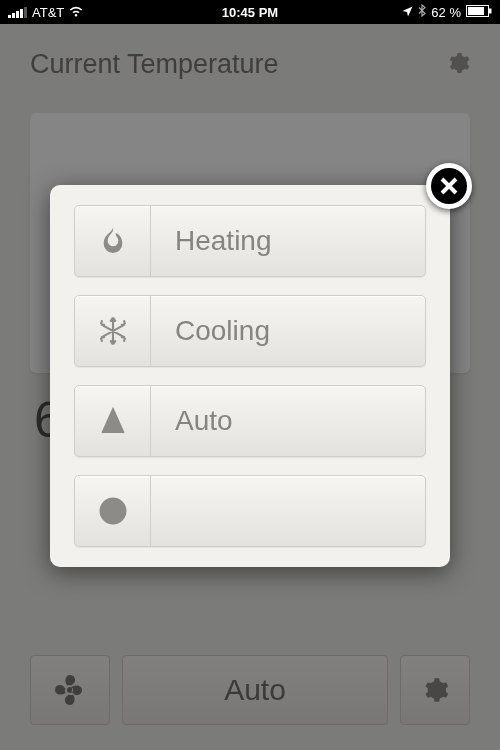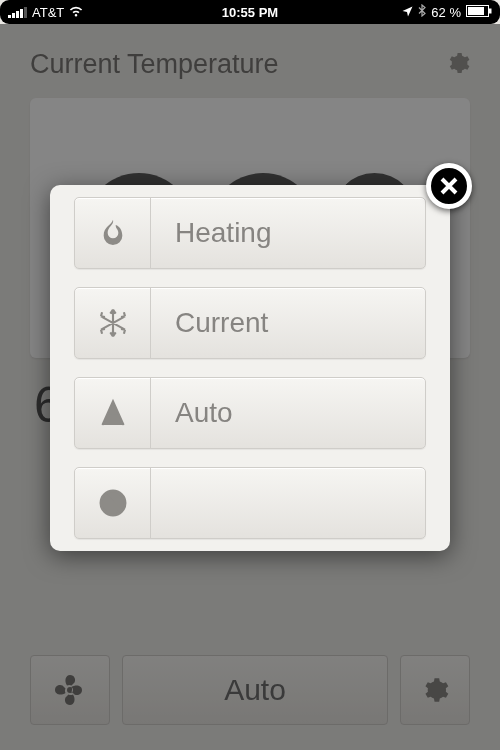--- a/index.html
+++ b/index.html
@@ -16,21 +16,20 @@
     .status-bar {
       height: 24px;
       background: #000;
       color: #fff;
       display: flex;
       align-items: center;
       justify-content: space-between;
       padding: 0 8px;
       font-size: 13px;
       font-weight: 500;
-      border-radius: 9px;
     }
     .status-left, .status-right {
       display: flex;
       align-items: center;
       gap: 5px;
     }
     .status-center {
       position: absolute;
       left: 50%;
       transform: translateX(-50%);
@@ -56,21 +55,21 @@
       position: absolute;
       top: 24px;
       left: 0; right: 0; bottom: 0;
       background: #ecebe8;
       padding: 25px 30px;
     }
     .header-row {
       display: flex;
       justify-content: space-between;
       align-items: center;
-      margin-bottom: 18px;
+      margin-bottom: 33px;
     }
     .header-title {
       font-size: 27px;
       font-weight: 300;
       color: #7a7875;
     }
     .gear-icon svg { width: 24px; height: 24px; fill: #9c9a96; }
     .card {
       background: #fff;
       border-radius: 6px;
@@ -132,21 +131,21 @@
 
     
     .modal {
       position: absolute;
       top: 185px;
       left: 50%;
       transform: translateX(-50%);
       width: 400px;
       background: #f2f1ee;
       border-radius: 10px;
-      padding: 12px 24px;
+      padding: 20px 24px;
       box-shadow: 0 5px 25px rgba(0,0,0,0.5);
       display: flex;
       flex-direction: column;
       gap: 18px;
     }
     .close-btn {
       position: absolute;
       top: -22px;
       right: -22px;
       width: 46px;
@@ -201,21 +200,21 @@
         <span></span>
         <span></span>
     </span>
     <span>AT&amp;T</span>
     <span>
       <svg width="14" height="11" viewBox="0 0 14 11">
           <path fill="#fff" d="M7 10.5a1.3 1.3 0 100-2.6 1.3 1.3 0 000 2.6zm-3.5-4.4a5 5 0 017 0l-1.2 1.2a3.3 3.3 0 00-4.6 0zM.8 3.4a8.8 8.8 0 0112.4 0l-1.2 1.2a7.1 7.1 0 00-10 0z"></path>
         </svg>
     </span>
   </div>
-  <div class="status-center">10:55 PM</div>
+  <div class="status-center">10:45 PM</div>
   <div class="status-right">
     <span>
       <svg width="11" height="11" viewBox="0 0 11 11">
           <path fill="#fff" d="M10.5.5L.5 5l4.5 1 1 4.5z"></path>
         </svg>
     </span>
     <span>
       <svg width="8" height="13" viewBox="0 0 8 13">
           <path fill="none" stroke="#aaa" stroke-width="1.2" d="M1 3.5L7 9.5 4 12V1l3 2.5L1 9.5"></path>
         </svg>
@@ -282,21 +281,21 @@
     </div>
     <div class="mode-label">Heating</div>
   </div>
 
   <div class="mode-btn">
     <div class="mode-icon">
       <svg viewBox="0 0 24 24" stroke-width="1.6" fill="none">
           <path d="M12 2v20M3 7l18 10M3 17L21 7M12 2l-2 3m2-3l2 3M12 22l-2-3m2 3l2-3M3 7l3 .5M3 7l.8-3M21 17l-3-.5m3 .5l-.8 3M21 7l-3 .5M21 7l-.8-3M3 17l3-.5M3 17l.8 3"></path>
         </svg>
     </div>
-    <div class="mode-label">Current</div>
+    <div class="mode-label">Cooling</div>
   </div>
 
   <div class="mode-btn">
     <div class="mode-icon">
       <svg viewBox="0 0 24 24" fill="none" stroke-width="1.4">
           <path d="M4 21L12 3l8 18M7 14h10"></path>
         </svg>
     </div>
     <div class="mode-label">Auto</div>
   </div>

